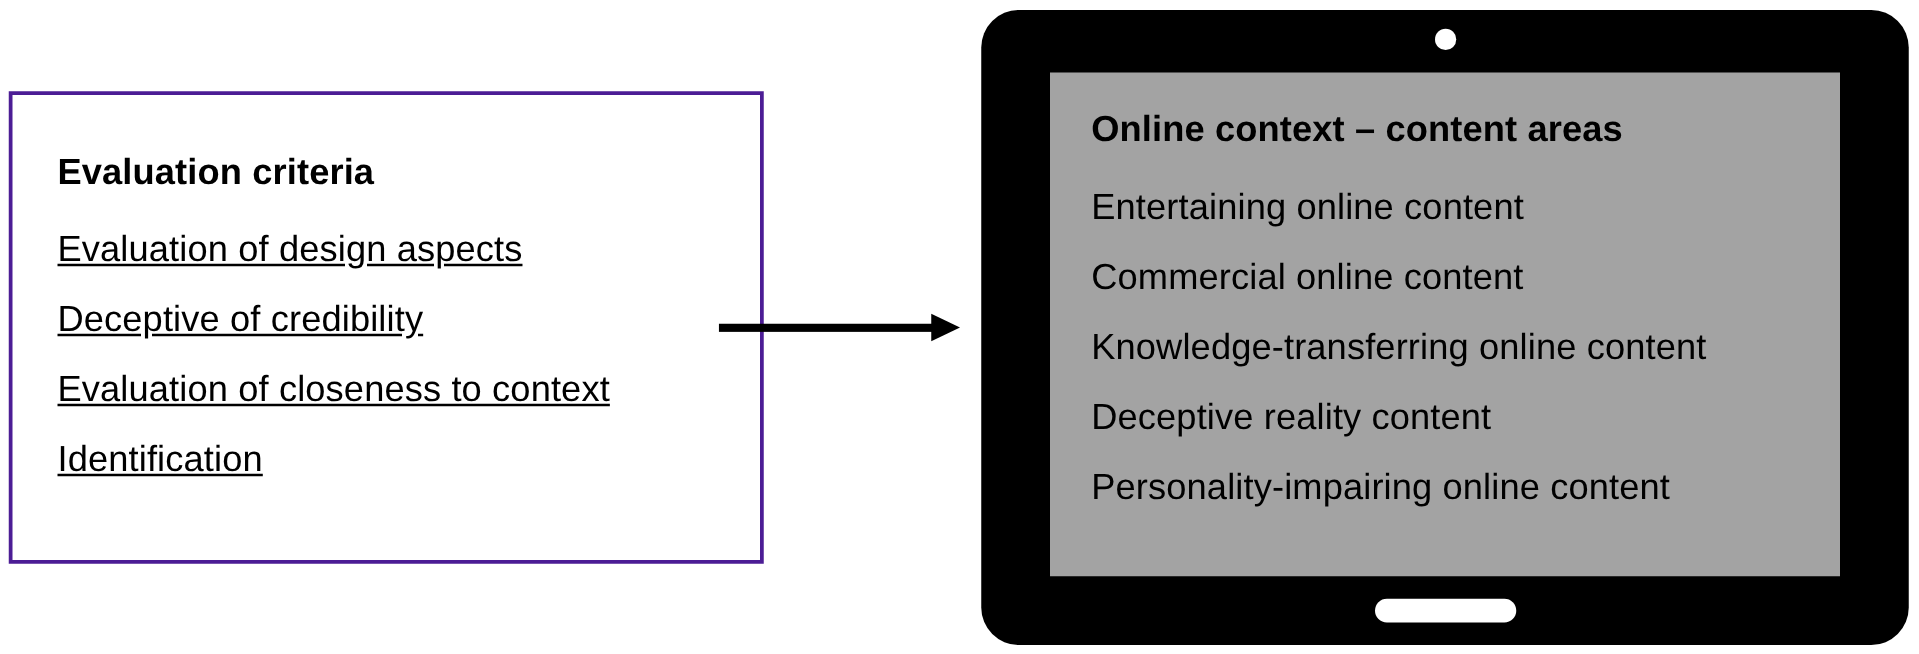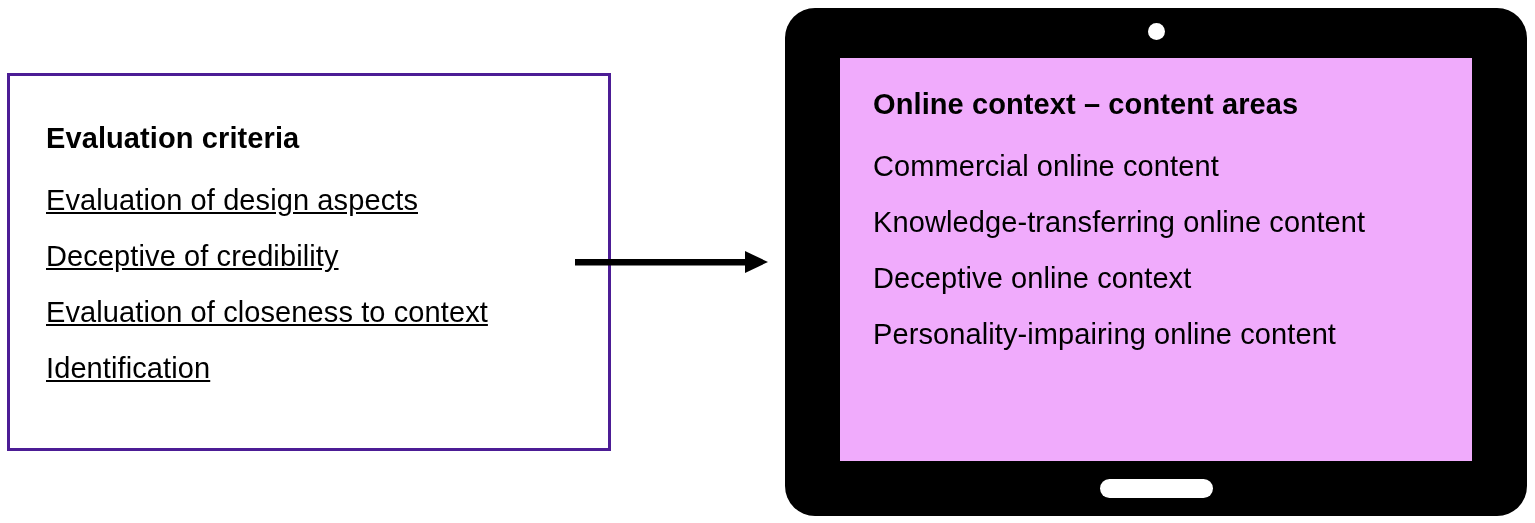--- a/index.html
+++ b/index.html
@@ -99,21 +99,21 @@
     border-radius: 10px;
     background: #ffffff;
   }
 
   #tablet-screen {
     position: absolute;
     left: 55px;
     top: 50px;
     width: 632px;
     height: 403px;
-    background: #f0abfc;
+    background: #a3a3a3;
   }
 
   #screen-content {
     position: absolute;
     left: 33px;
     top: 32px;
     right: 8px;
   }
 
   .screen-title {
@@ -155,23 +155,24 @@
     <polygon points="170,7 193,18 170,29" fill="#000000"></polygon>
   </svg>
 
   <div id="tablet">
 
     <div id="tablet-camera"></div>
 
     <div id="tablet-screen">
       <div id="screen-content">
         <div class="screen-title">Online context – content areas</div>
+        <div class="screen-item">Entertaining online content</div>
         <div class="screen-item">Commercial online content</div>
         <div class="screen-item">Knowledge-transferring online content</div>
-        <div class="screen-item">Deceptive online context</div>
+        <div class="screen-item">Deceptive reality content</div>
         <div class="screen-item">Personality-impairing online content</div>
       </div>
     </div>
 
     <div id="tablet-home-button"></div>
   </div>
 
 </div>
 
 </body></html>

